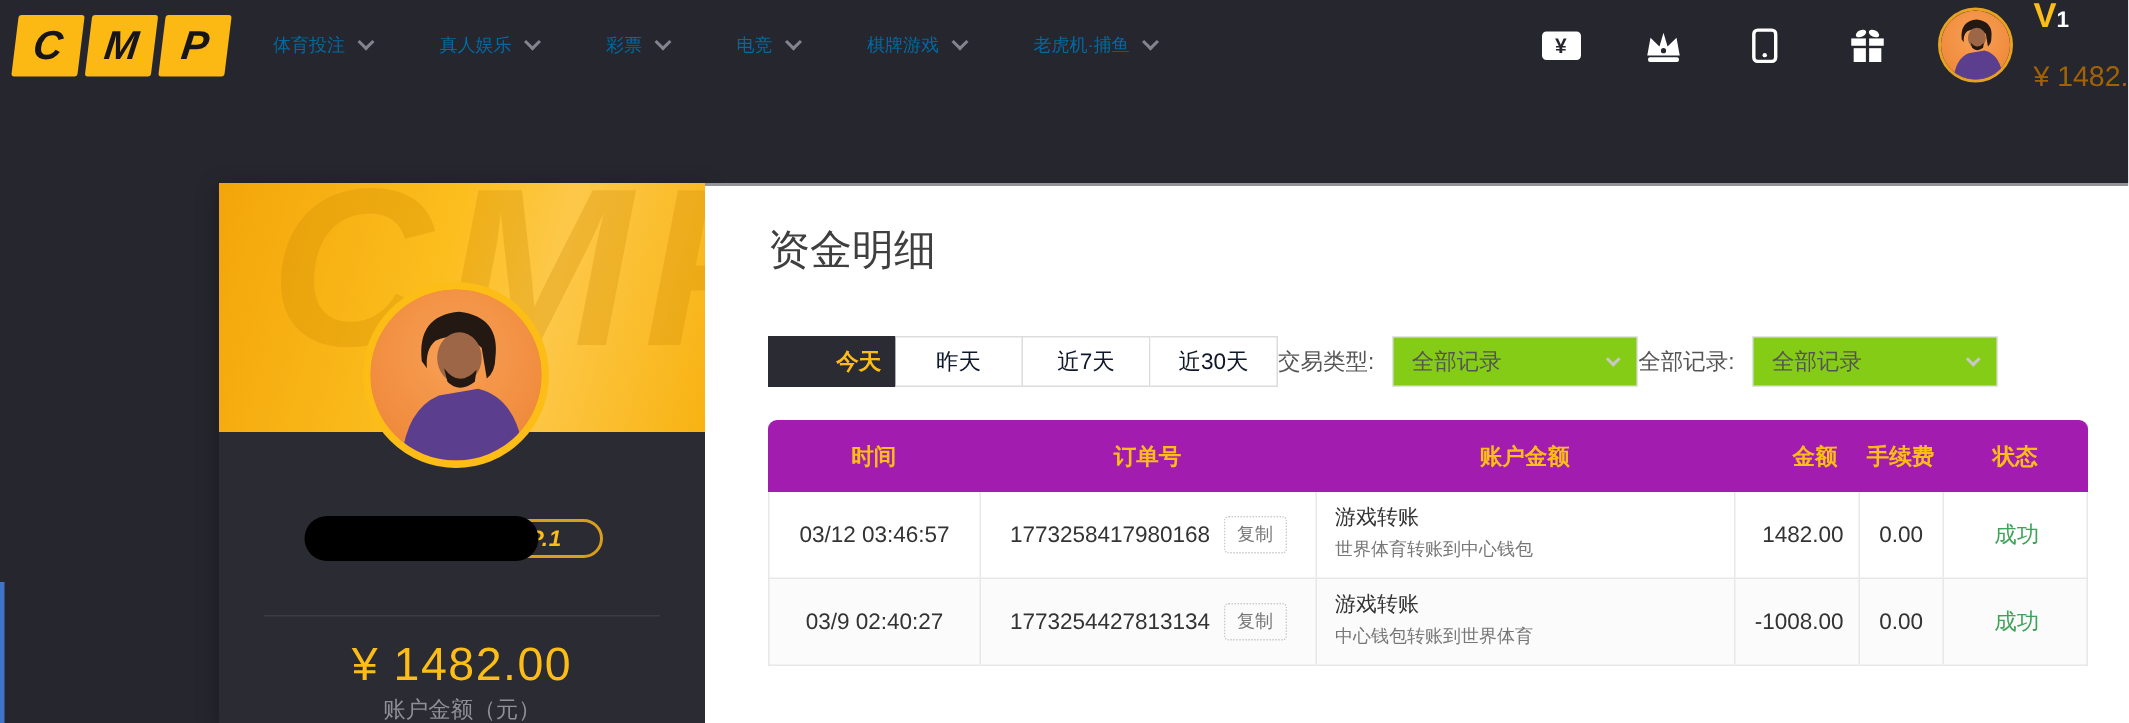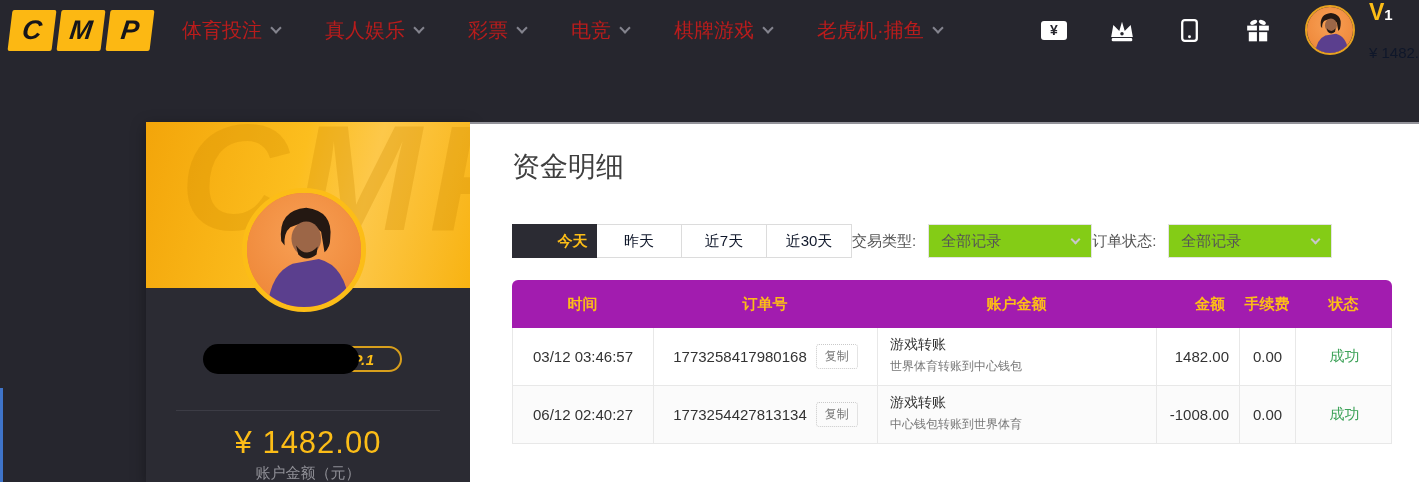--- a/index.html
+++ b/index.html
@@ -9,34 +9,34 @@
   
   .top-band { position:absolute; left:0; top:0; width:1419px; height:122px; background:#26262e; }
   .left-strip { position:absolute; left:0; top:122px; width:146px; height:360px; background:#26262e; }
   .blue-sliver { position:absolute; left:0; top:388px; width:3px; height:94px; background:#3f74c9; }
 
   .navbar { position:absolute; left:0; top:0; width:1419px; height:60px; display:flex; align-items:center; padding-left:10px; }
   .logo { display:flex; gap:5px; transform:skewX(-7deg); margin-right:30px; cursor:pointer; }
   .logo-tile { width:44px; height:41px; background:#fcb813; color:#15151b; font-weight:900; font-style:italic;
                font-size:27px; display:flex; align-items:center; justify-content:center; border-radius:2px; }
   .nav { display:flex; gap:45px; }
-  .nav-item { display:flex; align-items:center; gap:10px; color:#b91c1c; font-size:20px; font-weight:500; cursor:pointer; white-space:nowrap; }
+  .nav-item { display:flex; align-items:center; gap:10px; color:#0369a1; font-size:12px; font-weight:500; cursor:pointer; white-space:nowrap; }
   .chev { width:8px; height:8px; border-right:2px solid #84848e; border-bottom:2px solid #84848e;
           transform:rotate(45deg); margin-top:-5px; }
   .header-right { margin-left:auto; display:flex; align-items:center; gap:42px; }
   .hicon { width:26px; height:26px; display:flex; align-items:center; justify-content:center; cursor:pointer; position:relative; }
   .coupon-body { width:26px; height:19px; background:#fff; border-radius:3px; display:flex; align-items:center; justify-content:center;
                  color:#26262e; font-size:14px; font-weight:bold; }
   .avatar-sm { width:50px; height:50px; border-radius:50%; overflow:hidden; border:2px solid #e7a21f;
                margin-left:-8px; flex:0 0 auto; cursor:pointer; }
   .avatar-sm svg, .avatar-lg svg { display:block; width:100%; height:100%; }
   .vip-block { margin-left:-28px; line-height:1.15; white-space:nowrap; }
   .vip-v { color:#fcbd17; font-size:23px; font-weight:900; }
   .vip-n { color:#fff; font-size:15px; font-weight:700; }
-  .vip-bal { color:#0f172a; font-size:15px; margin-top:18px; }
+  .vip-bal { color:#a16207; font-size:19px; margin-top:18px; }
 
   
   .sidebar { position:absolute; left:146px; top:122px; width:324px; height:360px; background:#2b2b33;
              box-shadow:0 4px 14px rgba(0,0,0,.35); }
   .banner { position:absolute; left:0; top:0; width:324px; height:166px; overflow:hidden;
             background:linear-gradient(105deg,#f3a50a 0%,#fcbe1e 45%,#fdc84a 65%,#f8b312 100%); }
   .watermark { position:absolute; left:34px; top:-30px; font-size:150px; font-weight:900; font-style:italic;
                color:rgba(205,138,0,.28); letter-spacing:8px; user-select:none; }
   .avatar-lg { position:absolute; left:96px; top:66px; width:124px; height:124px; border-radius:50%;
                border:5px solid #fcbd17; overflow:hidden; z-index:2; background:#ef8435; }
@@ -220,21 +220,21 @@
         <div class="tab active">今天</div>
         <div class="tab">昨天</div>
         <div class="tab">近7天</div>
         <div class="tab">近30天</div>
       </div>
       <span class="filter-label">交易类型:</span>
       <div class="select">
         <span>全部记录</span>
         <span class="chev"></span>
       </div>
-      <span class="filter-label">订单状态:</span>
+      <span class="filter-label">全部记录:</span>
       <div class="select">
         <span>全部记录</span>
         <span class="chev"></span>
       </div>
     </div>
 
     <div class="tbl">
       <div class="thead">
         <div class="th">时间</div>
         <div class="th">订单号</div>
@@ -253,21 +253,21 @@
         <div class="td td-type">
           <span class="type-main">游戏转账</span>
           <span class="type-sub">世界体育转账到中心钱包</span>
         </div>
         <div class="td td-amount">1482.00</div>
         <div class="td">0.00</div>
         <div class="td td-status">成功</div>
       </div>
 
       <div class="trow alt">
-        <div class="td">06/12 02:40:27</div>
+        <div class="td">03/9 02:40:27</div>
         <div class="td td-order">
           <span>1773254427813134</span>
           <button class="copy-btn">复制</button>
         </div>
         <div class="td td-type">
           <span class="type-main">游戏转账</span>
           <span class="type-sub">中心钱包转账到世界体育</span>
         </div>
         <div class="td td-amount">-1008.00</div>
         <div class="td">0.00</div>

